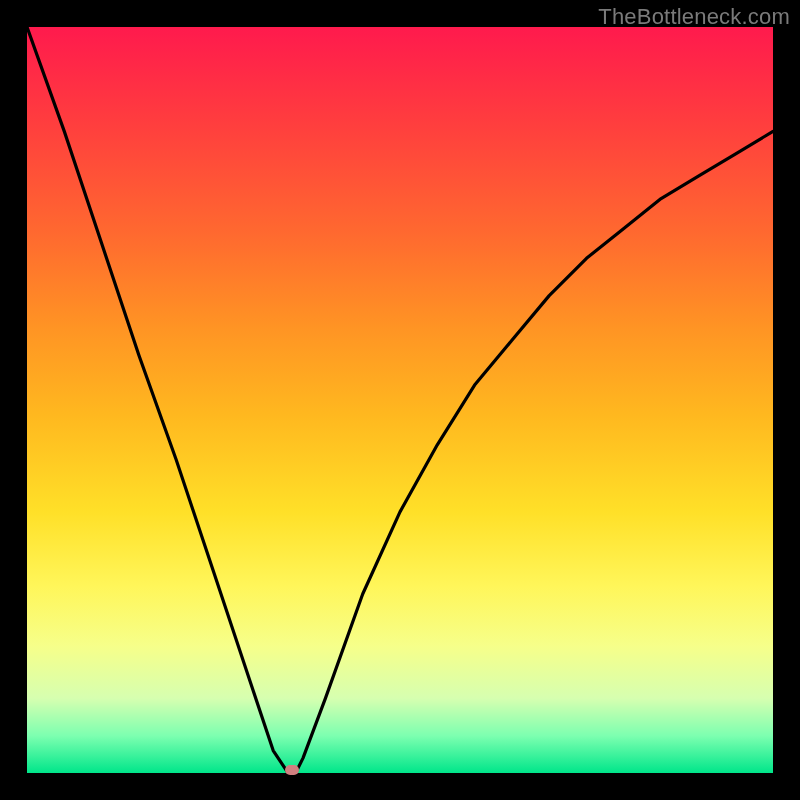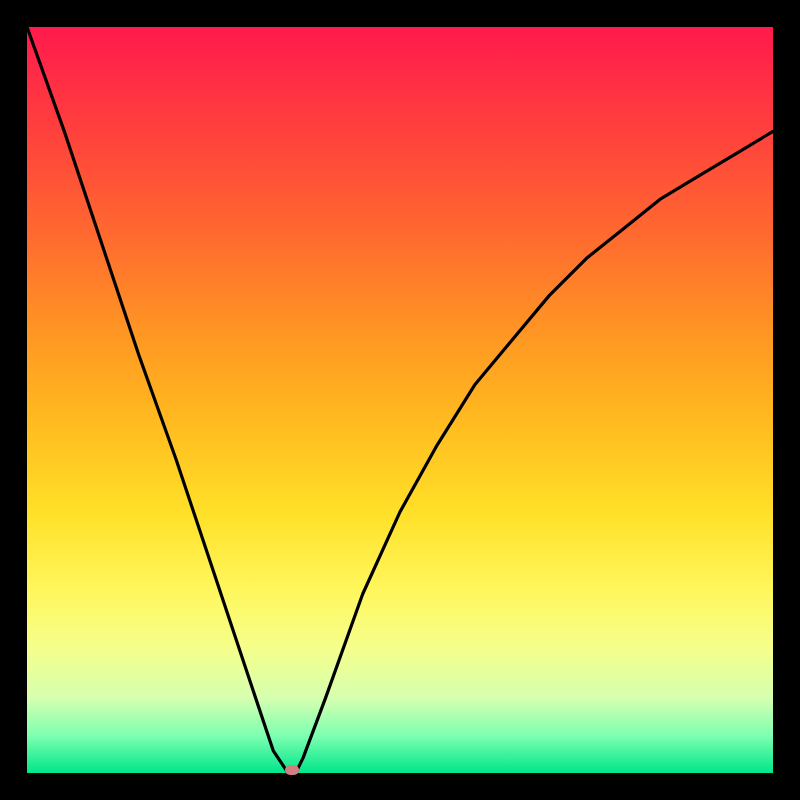--- a/index.html
+++ b/index.html
@@ -61,20 +61,21 @@
     width: 14px;
     height: 10px;
     border-radius: 5px;
     background: #d08080;
   }
 </style>
 </head>
 <body>
 
 <div class="frame">
+  <div class="watermark">TheBottleneck.com</div>
 
   <div class="plot-area">
     <svg class="curve" viewBox="0 0 746 746" preserveAspectRatio="none">
       <path id="curve-path" d="M0.0 0.0 L37.3 104.4 L74.6 216.3 L111.9 328.2 L149.2 432.7 L186.5 544.6 L223.8 656.5 L246.2 723.6 L261.1 746.0 L268.6 746.0 L276.0 731.1 L298.4 671.4 L335.7 567.0 L373.0 484.9 L410.3 417.8 L447.6 358.1 L484.9 313.3 L522.2 268.6 L559.5 231.3 L596.8 201.4 L634.1 171.6 L671.4 149.2 L708.7 126.8 L746.0 104.4" fill="none" stroke="#000" stroke-width="3.2" stroke-linecap="round" stroke-linejoin="round"></path>
     </svg>
     <div class="marker" id="opt-marker" style="left: 257.83px; top: 738px;"></div>
   </div>
 </div>
 
 </body></html>

